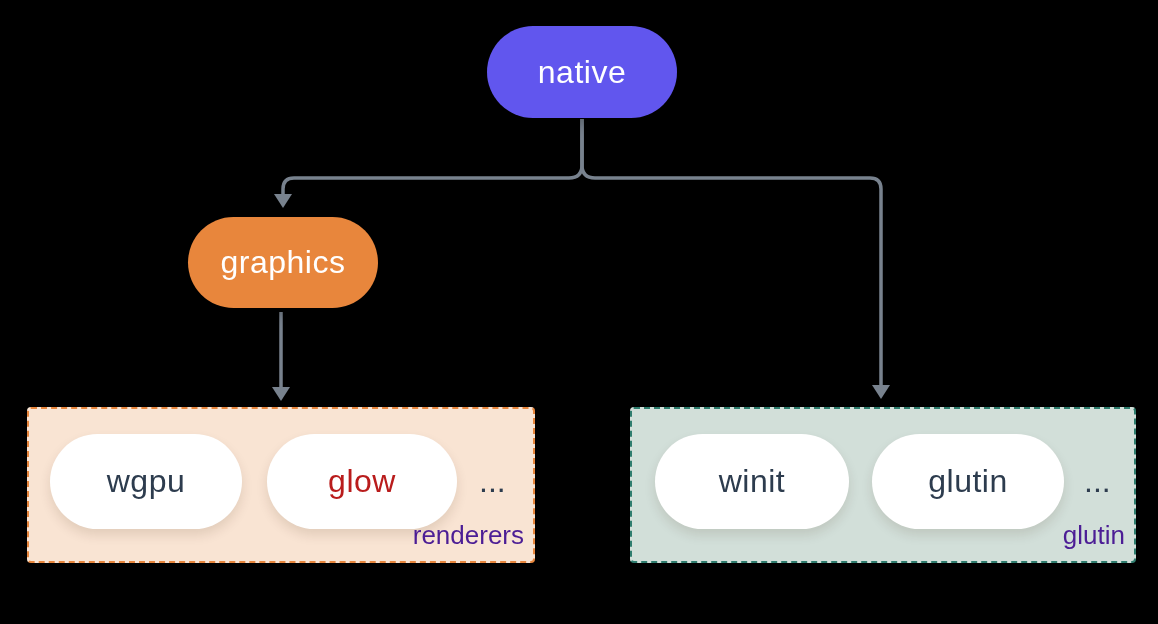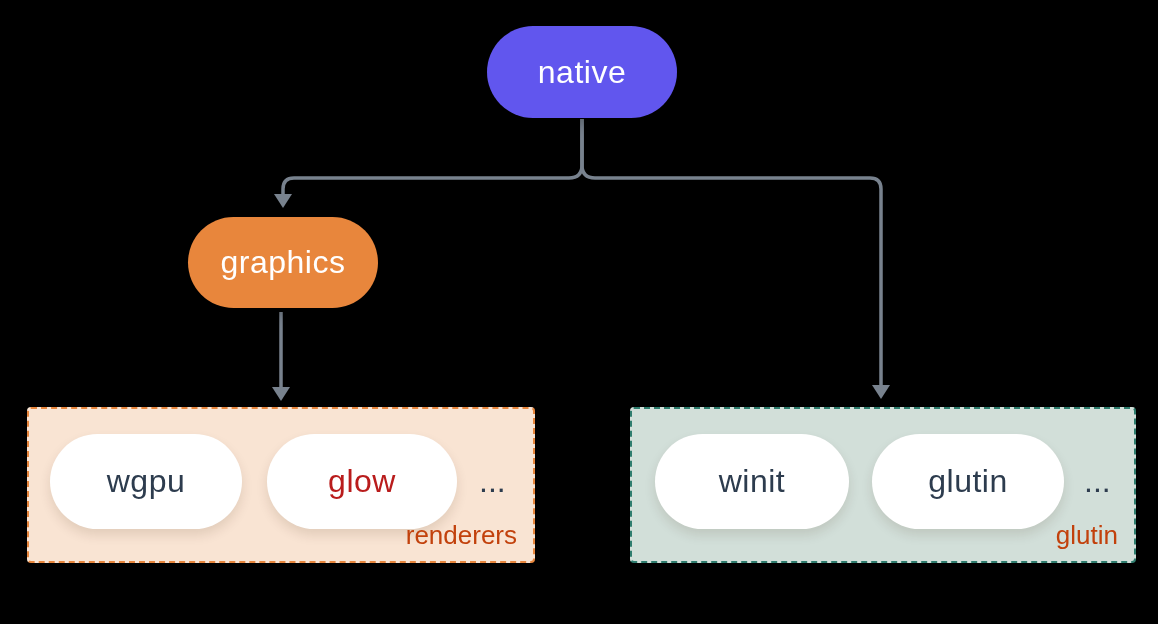--- a/index.html
+++ b/index.html
@@ -42,22 +42,22 @@
   #group-shells    .item-pill:nth-of-type(1) { left:23px;  width:194px; }
   #group-shells    .item-pill:nth-of-type(2) { left:240px; width:192px; }
   .ellipsis {
     position:absolute; top:25px; height:95px;
     display:flex; align-items:center;
     font-size:32px; color:#2d3c4e;
   }
   #group-renderers .ellipsis { left:450px; }
   #group-shells    .ellipsis { left:452px; }
   .group-label {
-    position:absolute; right:16px; bottom:10px;
-    font-size:26px; color:#c2410c;
+    position:absolute; right:9px; bottom:10px;
+    font-size:26px; color:#4c1d95;
   }
 </style>
 </head>
 <body>
 
 <div class="canvas" style="background: rgb(0, 0, 0);">
 
   <svg class="connectors" width="1158" height="624">
     <path d="M 582 119 L 582 165 Q 582 178 569 178 L 294 178 Q 283 178 283 189 L 283 195" fill="none" stroke-width="3.5" stroke="#78828e"></path>
     <polygon points="274,194 292,194 283,208" fill="#78828e"></polygon>

